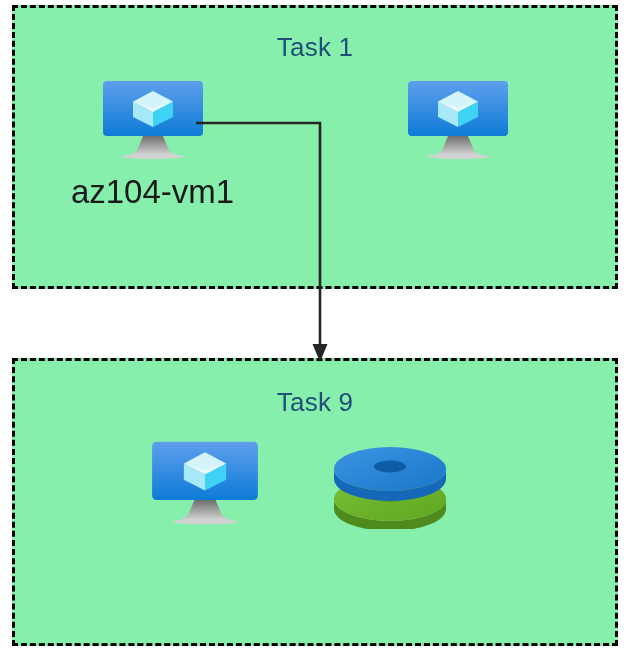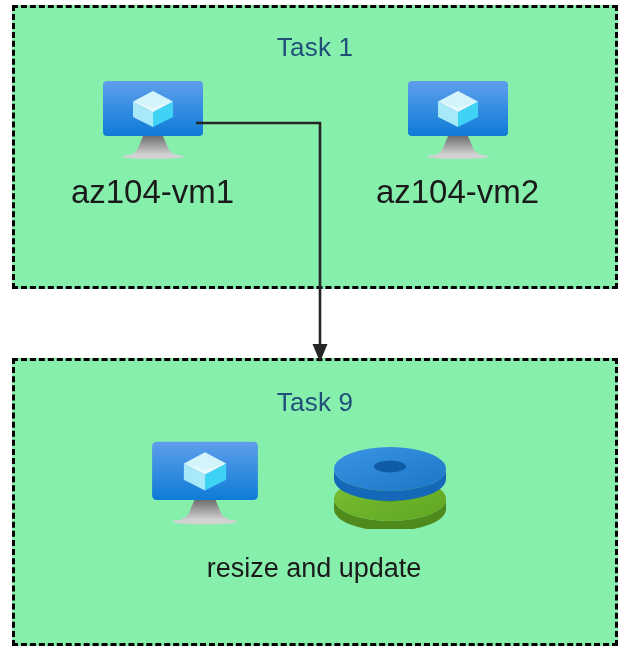--- a/index.html
+++ b/index.html
@@ -151,21 +151,20 @@
       <rect x="2" y="1" width="100" height="55" rx="4" fill="url(#scr2)"></rect>
       <path d="M42 56 h20 l5 12 q1 5 12 8 h-54 q11 -3 12 -8 z" fill="url(#stand2)"></path>
       <ellipse cx="52" cy="76.5" rx="31" ry="2.6" fill="#d2d2d2"></ellipse>
       <g>
         <path d="M52 11 L72 21.5 L52 32 L32 21.5 Z" fill="#d4f4fc"></path>
         <path d="M32 21.5 L52 32 L52 47 L32 37 Z" fill="#a7e9f8"></path>
         <path d="M72 21.5 L52 32 L52 47 L72 37 Z" fill="#3ed3f5"></path>
         <path d="M32 21.5 L52 27.5 L72 21.5 L52 32 Z" fill="#eafaff" opacity=".75"></path>
       </g>
     </svg>
-    <div class="node-caption">az104-vm2</div>
   </div>
 
   <div class="task-box" id="task2-box">
     <div class="task-title" id="task2-title">Task 9</div>
   </div>
 
   <div class="node" id="node-vm3">
     <svg class="vm-icon" width="110" height="86" viewBox="0 0 104 80">
       <defs>
         <linearGradient id="scr3" x1="0" y1="0" x2="0" y2="1">
@@ -205,20 +204,19 @@
       <path d="M3 56 a56 22 0 0 0 112 0 v10 a56 22 0 0 1 -112 0 z" fill="#4e8a1c"></path>
       <ellipse cx="59" cy="56" rx="56" ry="22" fill="url(#gtop)"></ellipse>
       <ellipse cx="59" cy="53.5" rx="16" ry="6" fill="#5aa220"></ellipse>
 
       <path d="M3 26 a56 22 0 0 0 112 0 v10 a56 22 0 0 1 -112 0 z" fill="#1568b8"></path>
       <ellipse cx="59" cy="26" rx="56" ry="22" fill="url(#btop)"></ellipse>
       <ellipse cx="59" cy="23.5" rx="16" ry="6" fill="#0f5ba6"></ellipse>
     </svg>
   </div>
 
-  <div id="task2-caption">resize and update</div>
 
   <svg id="connector">
     <path d="M196 123 H320 V350" fill="none" stroke="#262626" stroke-width="2.6"></path>
     <path d="M320 362 L312.5 344 L327.5 344 Z" fill="#262626"></path>
   </svg>
 
 </div>
 
 </body></html>

